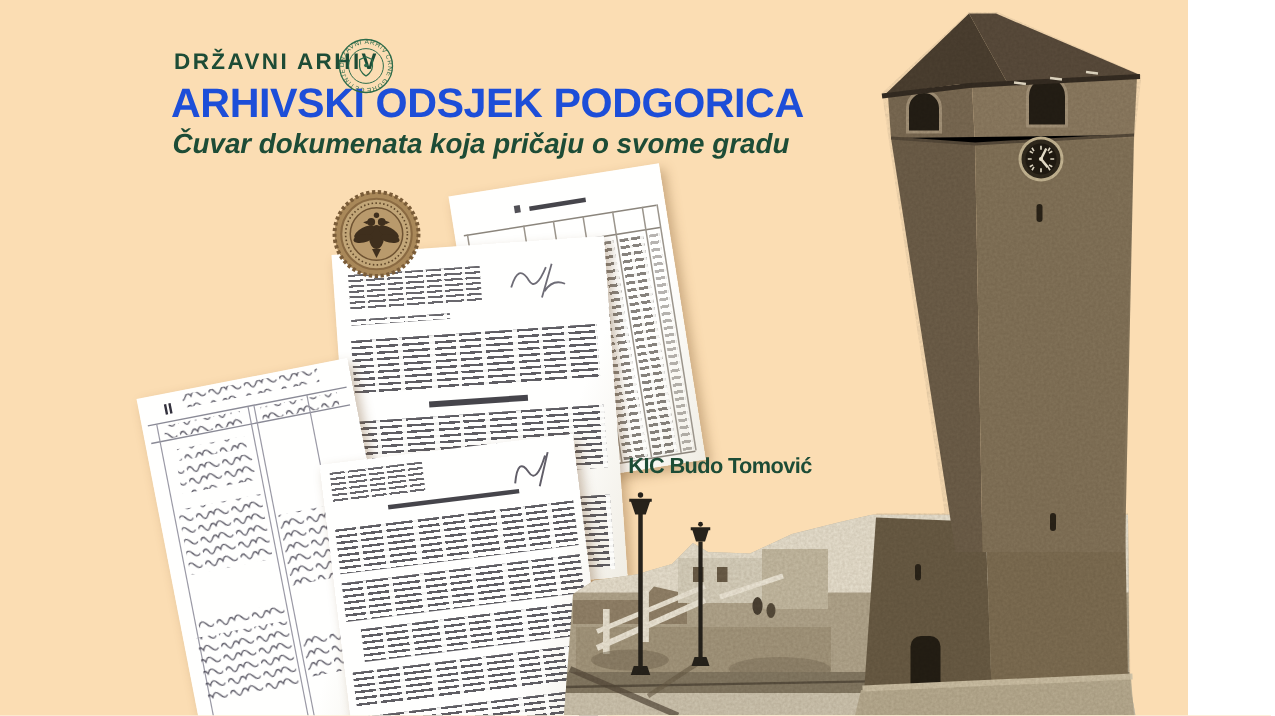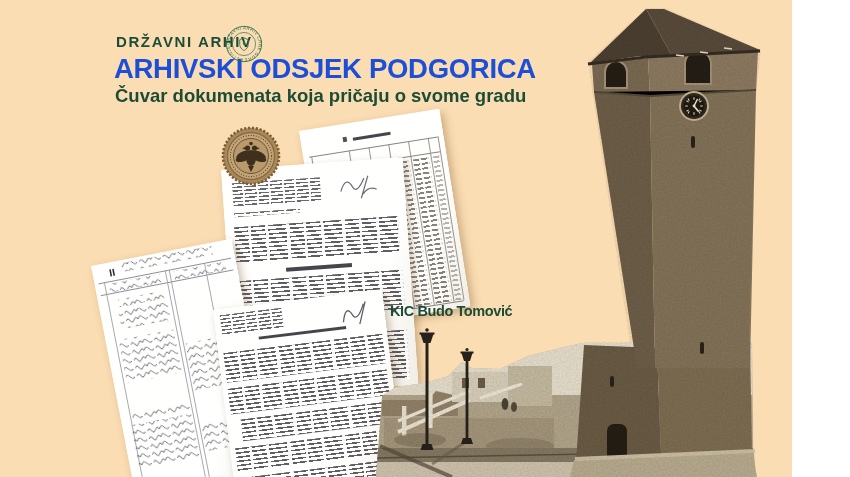--- a/index.html
+++ b/index.html
@@ -15,31 +15,31 @@
     font-size:15px; font-weight:600; letter-spacing:1.6px;
     color:#1d4c36;
   }
   .title{
     position:absolute; left:114px; top:53px;
     font-size:27.5px; font-weight:800; letter-spacing:-0.3px;
     color:#1d4ed8; white-space:nowrap;
   }
   .subtitle{
     position:absolute; left:115px; top:85px;
-    font-size:18.5px; font-weight:700; 
+    font-size:18.5px; font-weight:700; font-style:italic;
     color:#1d4c36; white-space:nowrap;
   }
   .tagline{
     position:absolute; left:118px; top:113px;
     font-size:13.5px; font-weight:700; font-style:italic;
     color:#1d4c36;
   }
   .venue-block{
     position:absolute; left:390px; top:303px; width:180px;
-    text-align:left; color:#1d4c36; font-weight:700;
+    text-align:center; color:#1d4c36; font-weight:700;
     font-size:14.5px; line-height:1.12; letter-spacing:-0.4px;
     z-index:8;
   }
   
   .green-seal{ position:absolute; left:225px; top:25px; z-index:3;}
   .wax-seal{ position:absolute; left:221px; top:126px; z-index:7;}
   
   .doc{
     position:absolute; transform-origin:0 0;
     background:linear-gradient(115deg,#fffffe 72%,#f0ede4);

